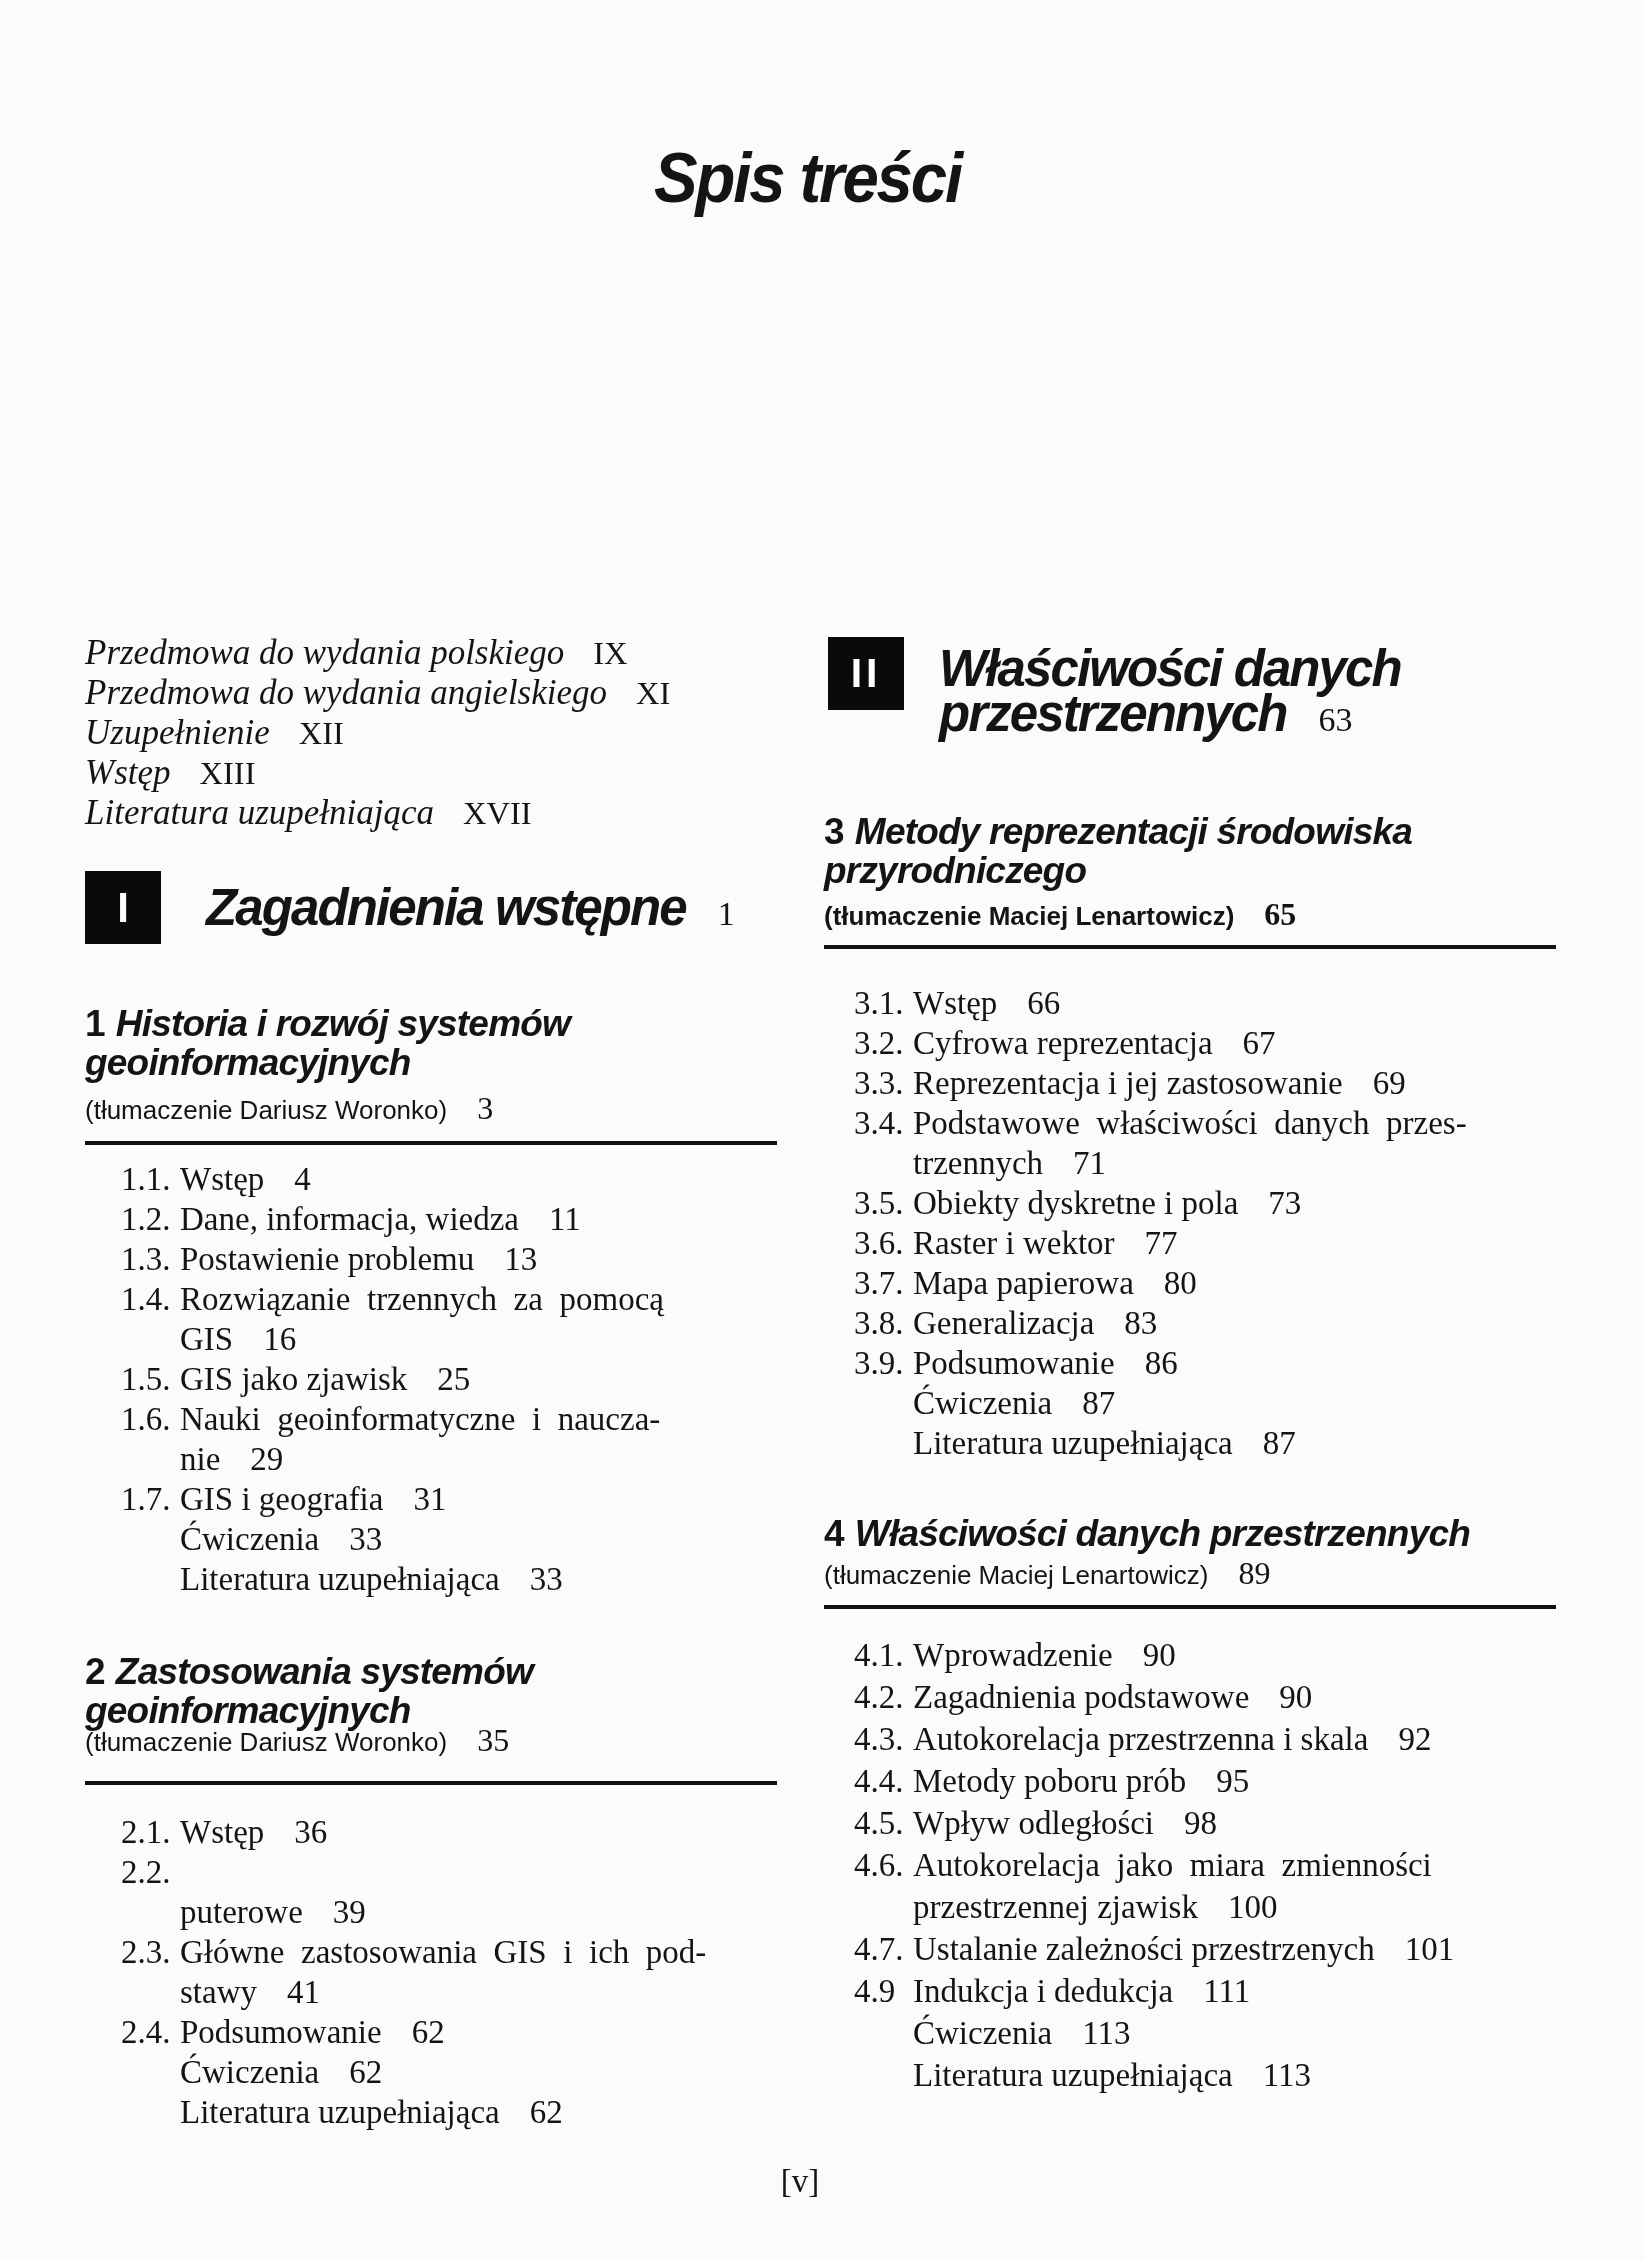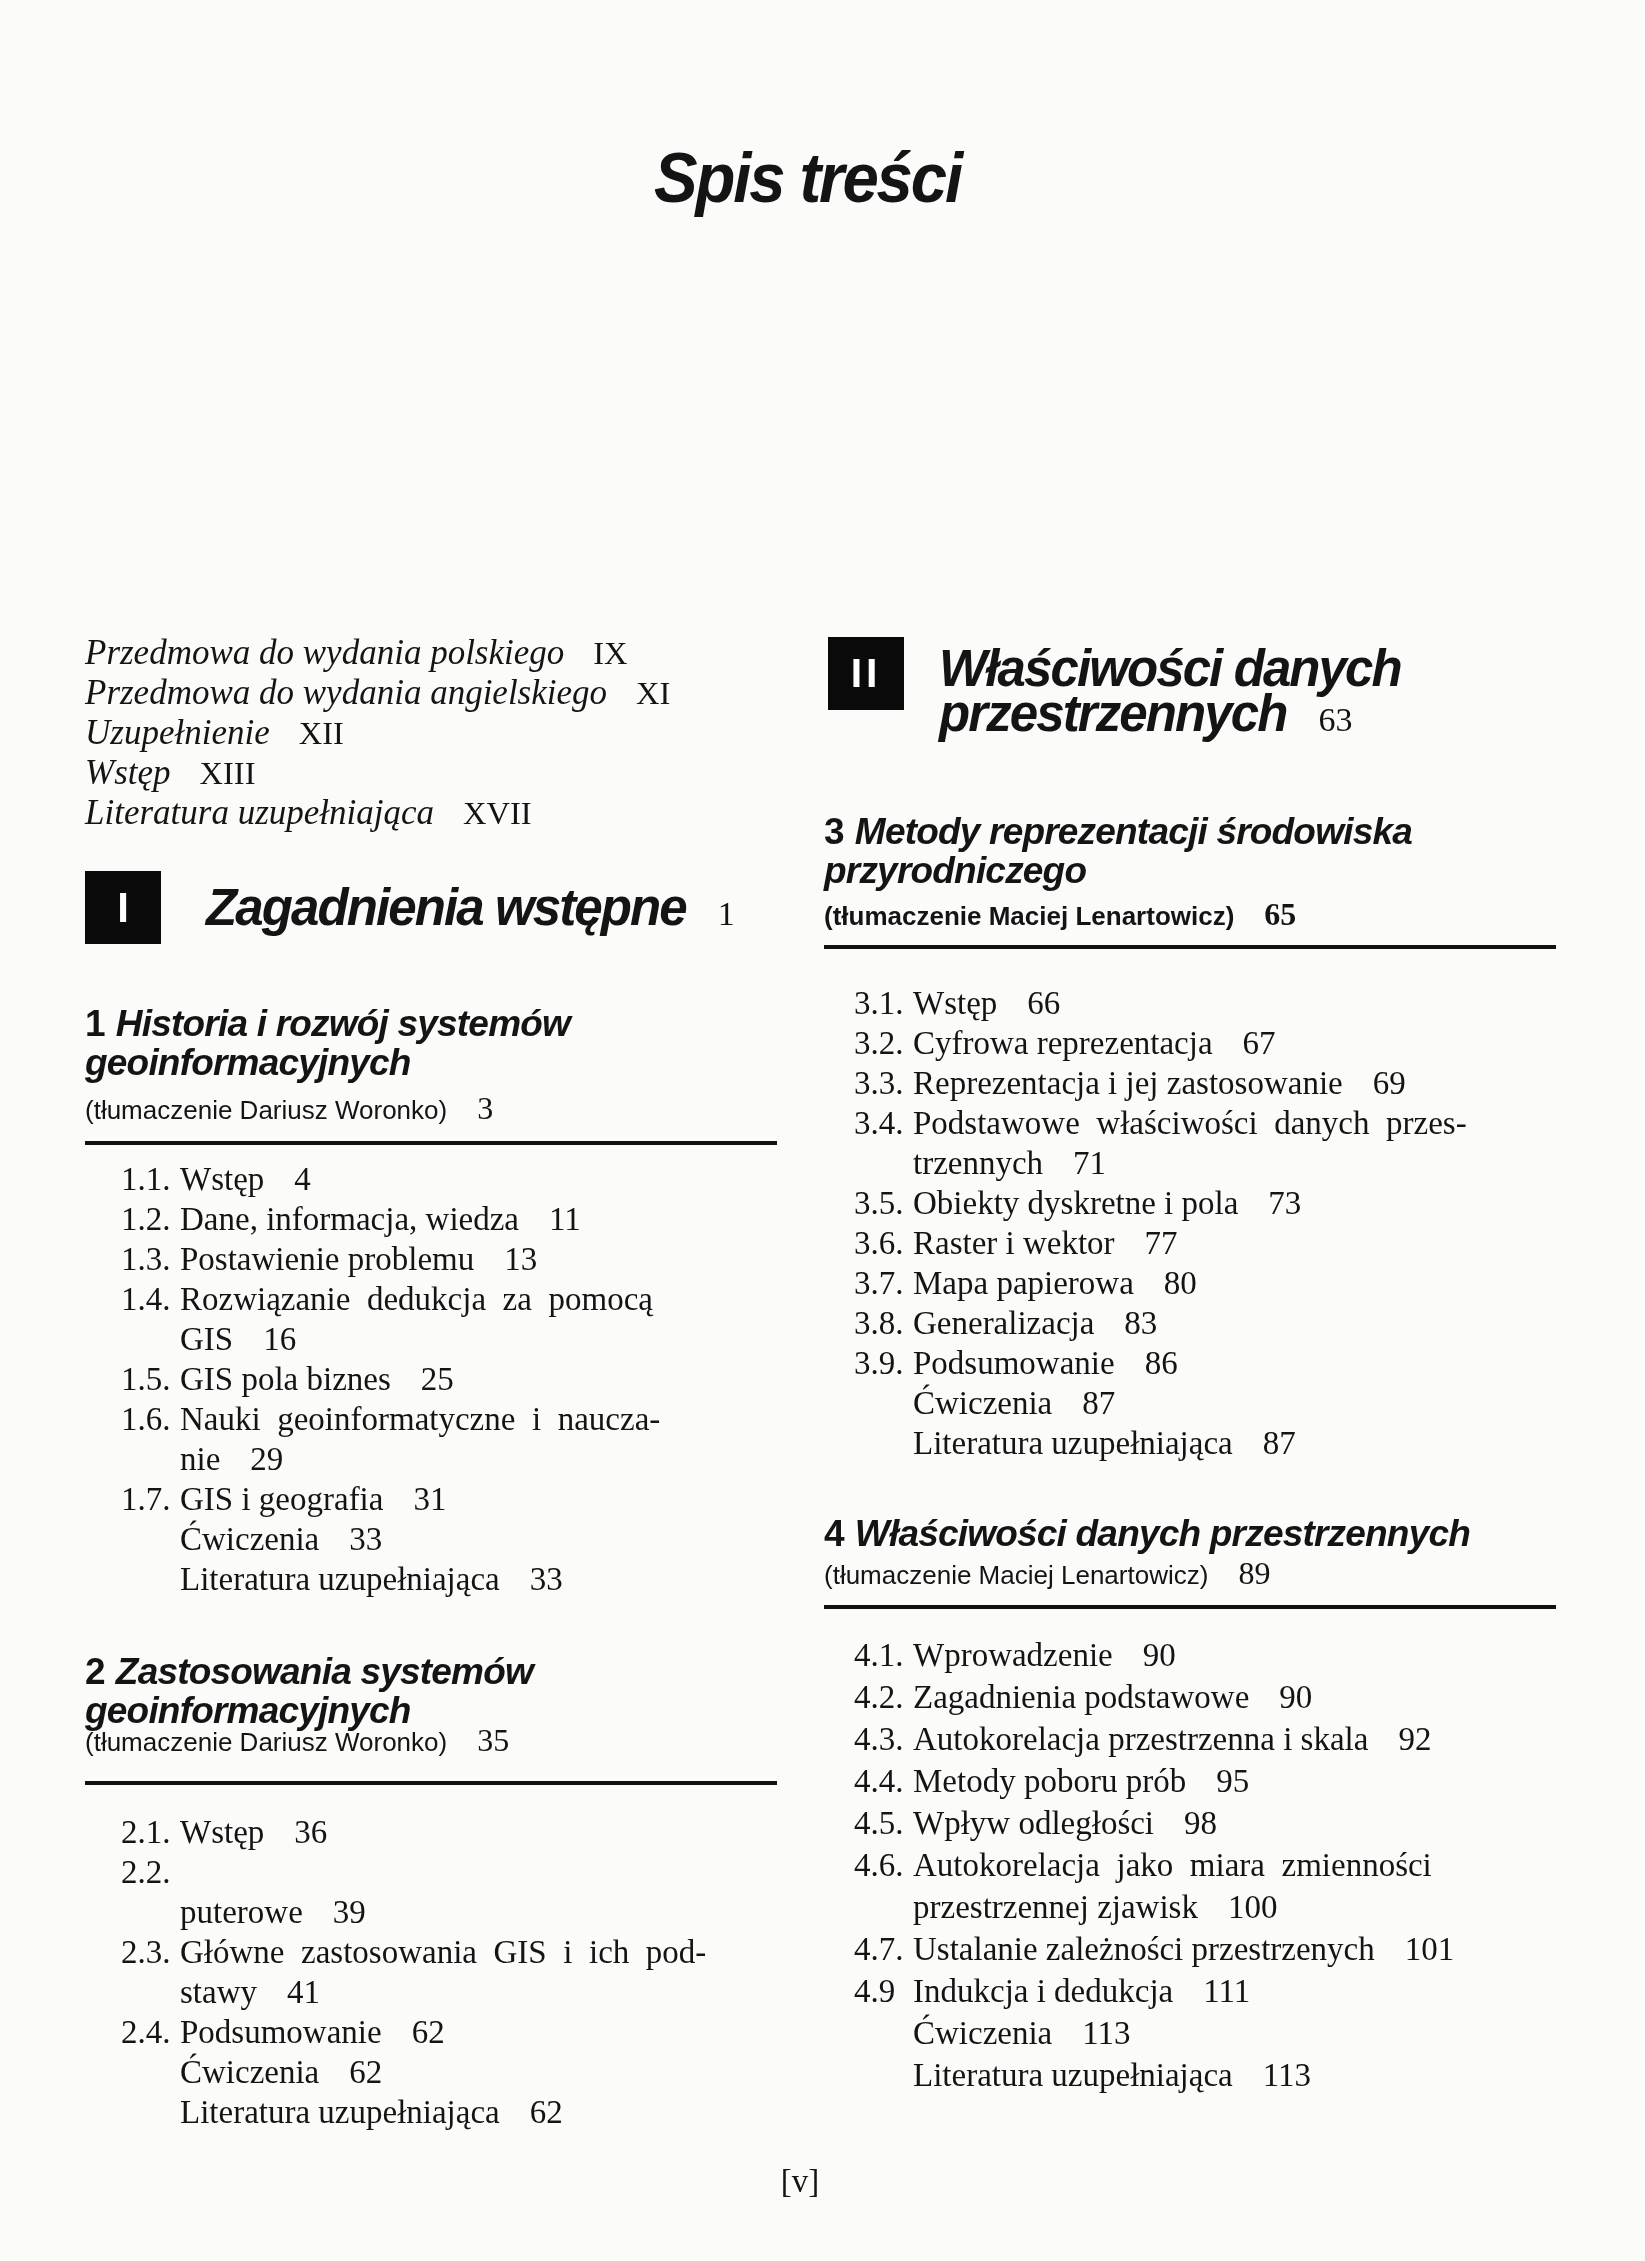--- a/index.html
+++ b/index.html
@@ -115,23 +115,23 @@
 geoinformacyjnych</span>
 </div>
 <div class="abs transl ch1-transl">
   <span>(tłumaczenie Dariusz Woronko)</span><span class="pg">3</span>
 </div>
 <div class="abs rule rule-ch1"></div>
 <div class="abs items items-ch1">
   <div class="row"><span class="num">1.1.</span><span>Wstęp</span><span class="pg">4</span></div>
   <div class="row"><span class="num">1.2.</span><span>Dane, informacja, wiedza</span><span class="pg">11</span></div>
   <div class="row"><span class="num">1.3.</span><span>Postawienie problemu</span><span class="pg">13</span></div>
-  <div class="row wide"><span class="num">1.4.</span><span>Rozwiązanie dedukcja za pomocą</span><span class="pg"></span></div>
+  <div class="row wide"><span class="num">1.4.</span><span>Rozwiązanie trzennych za pomocą</span><span class="pg"></span></div>
   <div class="row"><span class="num"></span><span>GIS</span><span class="pg">16</span></div>
-  <div class="row"><span class="num">1.5.</span><span>GIS pola biznes</span><span class="pg">25</span></div>
+  <div class="row"><span class="num">1.5.</span><span>GIS jako zjawisk</span><span class="pg">25</span></div>
   <div class="row wide"><span class="num">1.6.</span><span>Nauki geoinformatyczne i naucza-</span><span class="pg"></span></div>
   <div class="row"><span class="num"></span><span>nie</span><span class="pg">29</span></div>
   <div class="row"><span class="num">1.7.</span><span>GIS i geografia</span><span class="pg">31</span></div>
   <div class="row"><span class="num"></span><span>Ćwiczenia</span><span class="pg">33</span></div>
   <div class="row"><span class="num"></span><span>Literatura uzupełniająca</span><span class="pg">33</span></div>
 </div>
 
 <div class="abs ch-head ch2-head">
   <span class="ch-num">2</span> <span class="ch-title">Zastosowania systemów
 geoinformacyjnych</span>

